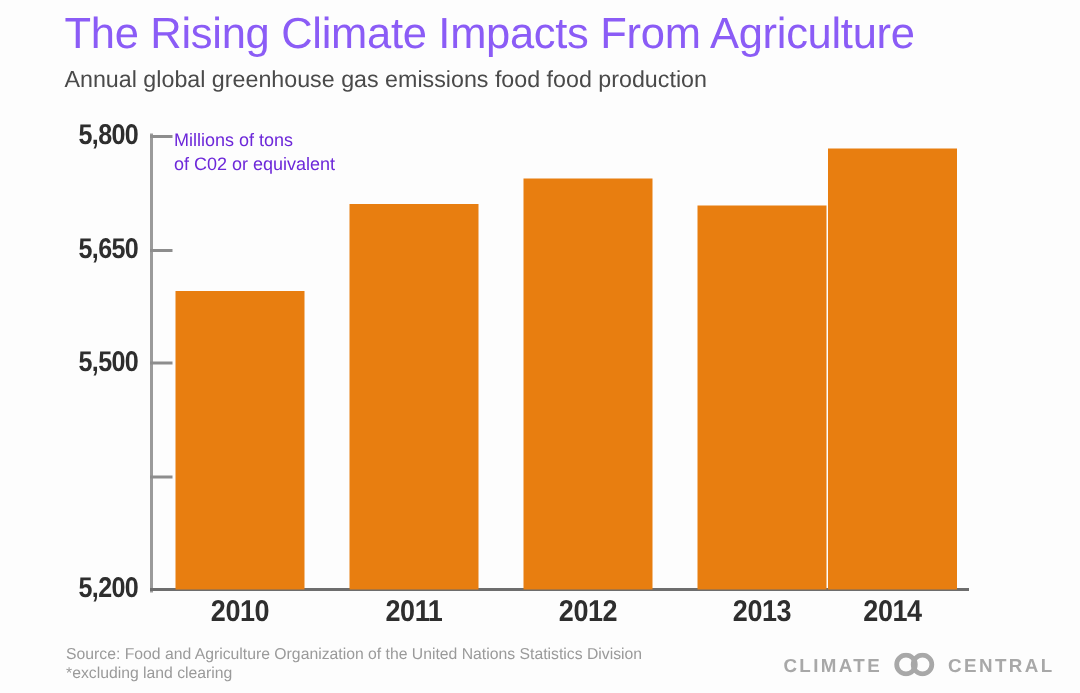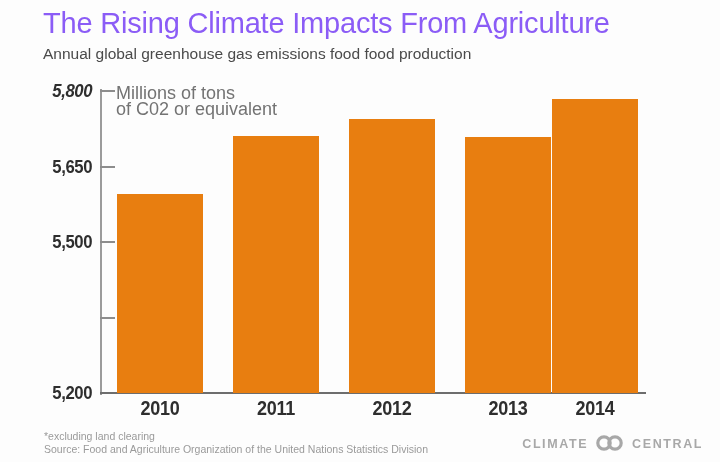--- a/index.html
+++ b/index.html
@@ -95,23 +95,23 @@
     position: absolute;
     left: 22px;
     width: 70px;
     height: 22px;
   }
 
   .axis-note {
     position: absolute;
     left: 116px;
     top: 85px;
-    font-size: 18px;
+    font-size: 12px;
     line-height: 16px;
-    color: #737373;
+    color: #6d28d9;
     white-space: pre-line;
   }
 
   .bars-layer {
     position: absolute;
     left: 0;
     top: 0;
     width: 720px;
     height: 372px;
   }
@@ -171,21 +171,21 @@
     <h1 class="chart-title">The Rising Climate Impacts From Agriculture</h1>
     <div class="chart-subtitle">Annual global greenhouse gas emissions food food production</div>
   </div>
 
   <div class="plot-wrap">
 
     <div class="y-axis-line"></div>
     <div class="x-axis-line"></div>
 
     <div class="tick" style="top:90px;"></div>
-    <div class="ytick-row" style="top:80px;font-style:italic;">
+    <div class="ytick-row" style="top:80px;">
       <span class="ytick-label">5,800</span>
     </div>
 
     <div class="tick" style="top:166px;"></div>
     <div class="ytick-row" style="top:156px;">
       <span class="ytick-label">5,650</span>
     </div>
 
     <div class="tick" style="top:241px;"></div>
     <div class="ytick-row" style="top:231px;">
@@ -210,22 +210,22 @@
 
       <div class="xtick-label" style="left:117px; width:86px; top:397px;">2010</div>
       <div class="xtick-label" style="left:233px; width:86px; top:397px;">2011</div>
       <div class="xtick-label" style="left:349px; width:86px; top:397px;">2012</div>
       <div class="xtick-label" style="left:465px; width:86px; top:397px;">2013</div>
       <div class="xtick-label" style="left:552px; width:86px; top:397px;">2014</div>
     </div>
   </div>
 
   <div class="footer-notes">
+    <div>Source: Food and Agriculture Organization of the United Nations Statistics Division</div>
     <div>*excluding land clearing</div>
-    <div>Source: Food and Agriculture Organization of the United Nations Statistics Division</div>
   </div>
 
   <div class="logo">
     <span class="logo-word">CLIMATE</span>
     <span class="logo-mark">
       <svg width="34" height="16" viewBox="0 0 34 16" aria-hidden="true">
         <circle cx="11" cy="8" r="6.2" fill="none" stroke="#a8a8a8" stroke-width="3.2"></circle>
         <circle cx="22" cy="8" r="6.2" fill="none" stroke="#a8a8a8" stroke-width="3.2"></circle>
       </svg>
     </span>

